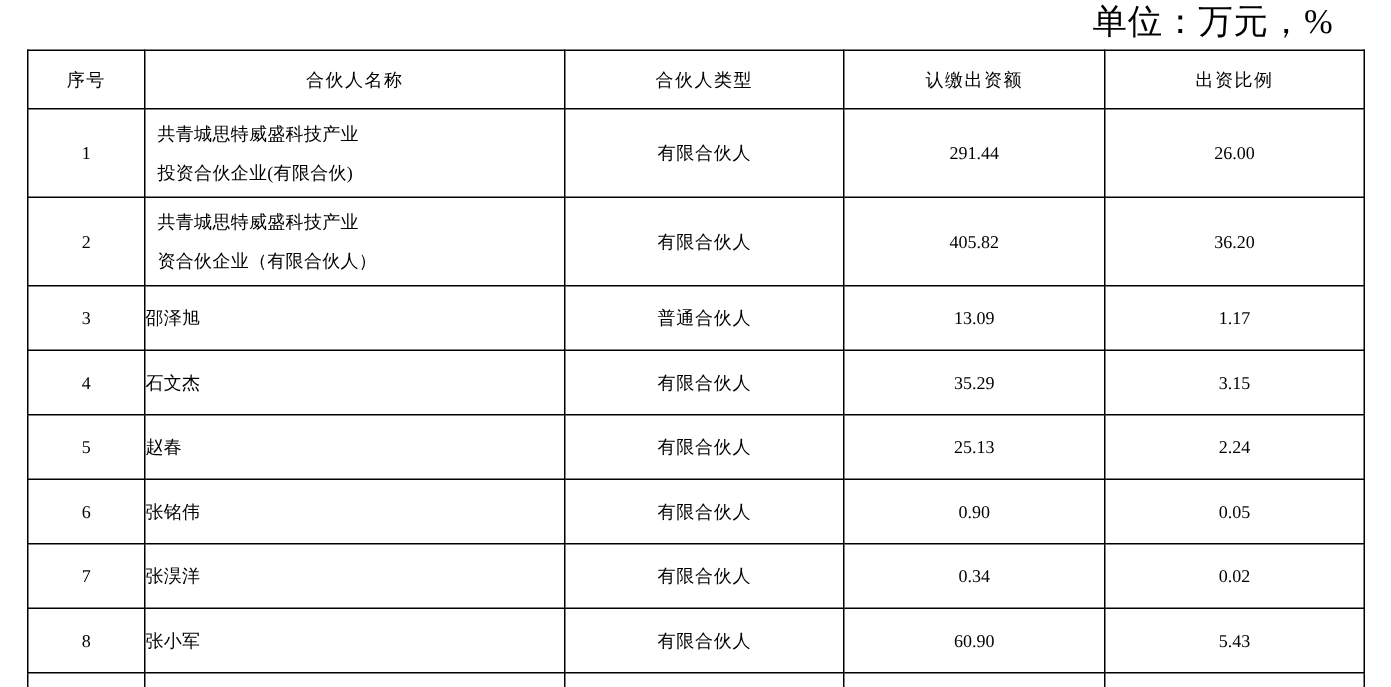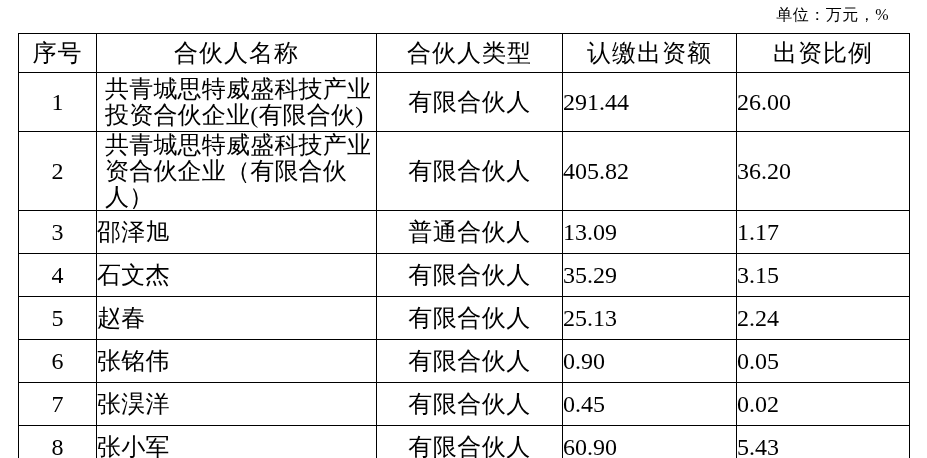--- a/index.html
+++ b/index.html
@@ -17,41 +17,41 @@
   .page {
     position: relative;
     width: 927px;
     height: 458px;
     box-sizing: border-box;
   }
   .unit-note {
     position: absolute;
     top: 4px;
     right: 38px;
-    font-size: 16px;
+    font-size: 23px;
     line-height: 22px;
     letter-spacing: 0.5px;
     white-space: nowrap;
   }
   .table-wrap {
     position: absolute;
     top: 33px;
     left: 18px;
     width: 891px;
   }
   table.partners {
     border-collapse: collapse;
     table-layout: fixed;
     width: 891px;
   }
   table.partners td, table.partners th {
     border: 1px solid #000000;
     padding: 0;
     font-weight: normal;
-    font-size: 24px;
+    font-size: 12px;
     vertical-align: middle;
   }
   .col-no      { width: 78px; }
   .col-name    { width: 280px; }
   .col-type    { width: 186px; }
   .col-amount  { width: 174px; }
   .col-ratio   { width: 173px; }
 
   thead td {
     height: 38px;
@@ -77,21 +77,21 @@
   .c-name.two-line {
     padding-left: 8px;
   }
   .c-type {
     text-align: center;
     font-size: 18px;
     letter-spacing: 0.5px;
     margin-top: 24px;
   }
   .c-amount, .c-ratio {
-    text-align: left;
+    text-align: center;
     padding-right: 12px;
     font-size: 18px;
   }
   tr.tall td { height: 58px; }
   .name-line { display: block; }
 </style>
 </head>
 <body>
 
 <div class="page">
@@ -162,21 +162,21 @@
           <td class="c-no">6</td>
           <td class="c-name">张铭伟</td>
           <td class="c-type">有限合伙人</td>
           <td class="c-amount">0.90</td>
           <td class="c-ratio">0.05</td>
         </tr>
         <tr>
           <td class="c-no">7</td>
           <td class="c-name">张淏洋</td>
           <td class="c-type">有限合伙人</td>
-          <td class="c-amount">0.45</td>
+          <td class="c-amount">0.34</td>
           <td class="c-ratio">0.02</td>
         </tr>
         <tr>
           <td class="c-no">8</td>
           <td class="c-name">张小军</td>
           <td class="c-type">有限合伙人</td>
           <td class="c-amount">60.90</td>
           <td class="c-ratio">5.43</td>
         </tr>
         <tr>

